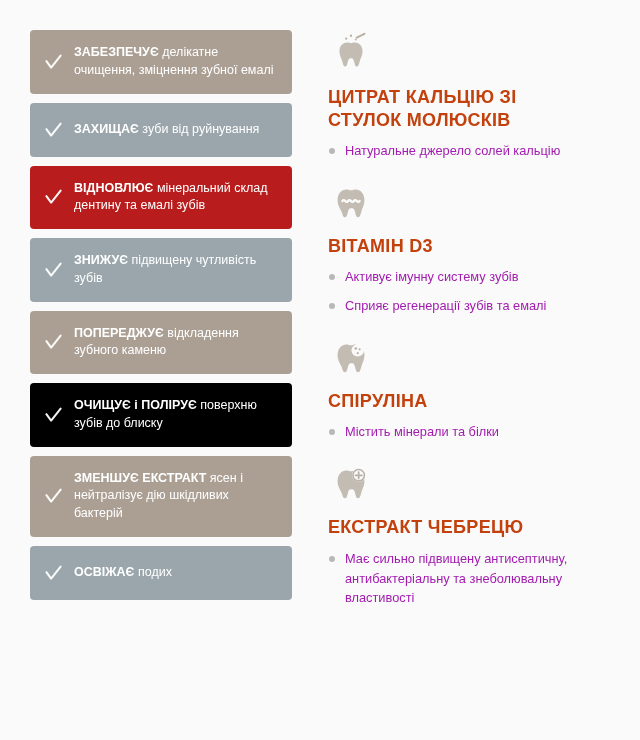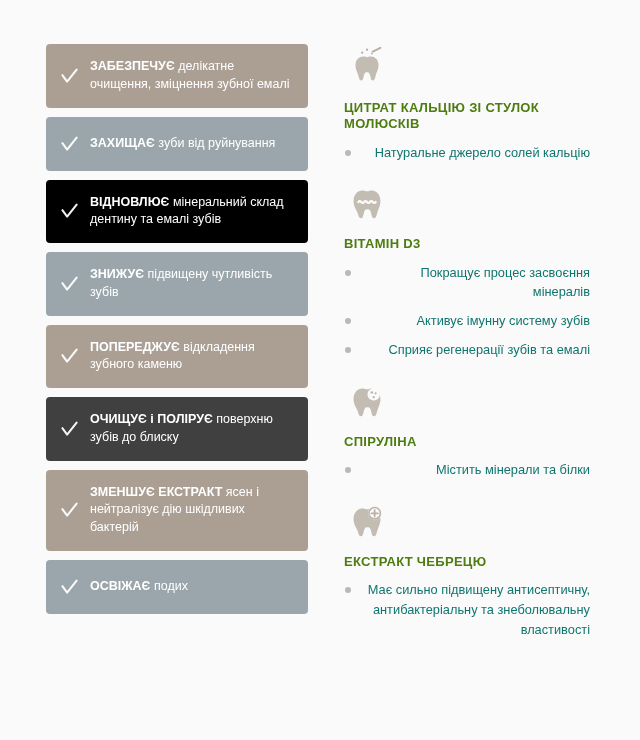--- a/index.html
+++ b/index.html
@@ -13,22 +13,21 @@
     font-family: "Liberation Sans", sans-serif;
     color: #5a5a5a;
     overflow: hidden;
   }
   .page {
     position: relative;
     width: 592px;
     height: 740px;
     display: flex;
     box-sizing: border-box;
-    padding: 44px 18px 0 30px;
-    margin-left: 16px;
+    padding: 30px 18px 0 30px;
   }
 
   
   .left-col {
     width: 262px;
     flex: 0 0 262px;
     display: flex;
     flex-direction: column;
     gap: 9px;
   }
@@ -71,41 +70,40 @@
     margin-bottom: 18px;
   }
   .ing-icon {
     width: 46px;
     height: 46px;
     margin-bottom: 10px;
     color: #b9b0a6;
   }
   .ing-icon svg { display: block; }
   .ing-title {
-    font-size: 13px;
+    font-size: 18px;
     font-weight: bold;
     letter-spacing: .3px;
-    color: #4d7c0f;
+    color: #c2410c;
     margin: 0 0 10px 0;
     line-height: 1.25;
     text-transform: uppercase;
   }
   ul.ing-list {
     list-style: none;
     margin: 0;
     padding: 0;
   }
   ul.ing-list li {
     position: relative;
     padding-left: 17px;
     margin-bottom: 9px;
     font-size: 12.8px;
     line-height: 1.55;
-    color: #0f766e;
-    text-align: right;
+    color: #a21caf;
   }
   ul.ing-list li::before {
     content: "";
     position: absolute;
     left: 1px;
     top: 7px;
     width: 6px;
     height: 6px;
     border-radius: 50%;
     background: #b8b8b8;
@@ -129,48 +127,48 @@
 
     <div class="benefit" style="background:#9aa6ab">
       <span class="check">
         <svg viewBox="0 0 24 24" width="19" height="19" fill="none" stroke="currentColor" stroke-width="2.6" stroke-linecap="round" stroke-linejoin="round">
             <polyline points="3,11 9,19 21,4"></polyline>
           </svg>
       </span>
       <span class="txt"><b>ЗАХИЩАЄ</b><span class="rest"> зуби від руйнування</span></span>
     </div>
 
+    <div class="benefit" style="background:#b91c1c">
+      <span class="check">
+        <svg viewBox="0 0 24 24" width="19" height="19" fill="none" stroke="currentColor" stroke-width="2.6" stroke-linecap="round" stroke-linejoin="round">
+            <polyline points="3,11 9,19 21,4"></polyline>
+          </svg>
+      </span>
+      <span class="txt"><b>ВІДНОВЛЮЄ</b><span class="rest"> мінеральний склад дентину та емалі зубів</span></span>
+    </div>
+
+    <div class="benefit" style="background:#9aa6ab">
+      <span class="check">
+        <svg viewBox="0 0 24 24" width="19" height="19" fill="none" stroke="currentColor" stroke-width="2.6" stroke-linecap="round" stroke-linejoin="round">
+            <polyline points="3,11 9,19 21,4"></polyline>
+          </svg>
+      </span>
+      <span class="txt"><b>ЗНИЖУЄ</b><span class="rest"> підвищену чутливість зубів</span></span>
+    </div>
+
+    <div class="benefit" style="background:#ab9f94">
+      <span class="check">
+        <svg viewBox="0 0 24 24" width="19" height="19" fill="none" stroke="currentColor" stroke-width="2.6" stroke-linecap="round" stroke-linejoin="round">
+            <polyline points="3,11 9,19 21,4"></polyline>
+          </svg>
+      </span>
+      <span class="txt"><b>ПОПЕРЕДЖУЄ</b><span class="rest"> відкладення зубного каменю</span></span>
+    </div>
+
     <div class="benefit" style="background:#000000">
-      <span class="check">
-        <svg viewBox="0 0 24 24" width="19" height="19" fill="none" stroke="currentColor" stroke-width="2.6" stroke-linecap="round" stroke-linejoin="round">
-            <polyline points="3,11 9,19 21,4"></polyline>
-          </svg>
-      </span>
-      <span class="txt"><b>ВІДНОВЛЮЄ</b><span class="rest"> мінеральний склад дентину та емалі зубів</span></span>
-    </div>
-
-    <div class="benefit" style="background:#9aa6ab">
-      <span class="check">
-        <svg viewBox="0 0 24 24" width="19" height="19" fill="none" stroke="currentColor" stroke-width="2.6" stroke-linecap="round" stroke-linejoin="round">
-            <polyline points="3,11 9,19 21,4"></polyline>
-          </svg>
-      </span>
-      <span class="txt"><b>ЗНИЖУЄ</b><span class="rest"> підвищену чутливість зубів</span></span>
-    </div>
-
-    <div class="benefit" style="background:#ab9f94">
-      <span class="check">
-        <svg viewBox="0 0 24 24" width="19" height="19" fill="none" stroke="currentColor" stroke-width="2.6" stroke-linecap="round" stroke-linejoin="round">
-            <polyline points="3,11 9,19 21,4"></polyline>
-          </svg>
-      </span>
-      <span class="txt"><b>ПОПЕРЕДЖУЄ</b><span class="rest"> відкладення зубного каменю</span></span>
-    </div>
-
-    <div class="benefit" style="background:#404040">
       <span class="check">
         <svg viewBox="0 0 24 24" width="19" height="19" fill="none" stroke="currentColor" stroke-width="2.6" stroke-linecap="round" stroke-linejoin="round">
             <polyline points="3,11 9,19 21,4"></polyline>
           </svg>
       </span>
       <span class="txt"><b>ОЧИЩУЄ і ПОЛІРУЄ</b><span class="rest"> поверхню зубів до блиску</span></span>
     </div>
 
     <div class="benefit" style="background:#ab9f94">
       <span class="check">
@@ -212,21 +210,20 @@
 
     <div class="ingredient">
       <div class="ing-icon">
         <svg viewBox="0 0 48 48" width="46" height="46" fill="none" stroke="currentColor" stroke-width="2.2" stroke-linecap="round" stroke-linejoin="round">
           <path d="M10 22c0-7 4.5-11 9-11 2.3 0 3.7.8 5 .8s2.7-.8 5-.8c4.5 0 9 4 9 11 0 5.5-2.2 8-3.3 12.5-.8 3.2-1.6 5.5-3.4 5.5-2.3 0-2.3-3.4-3.4-6.8-.8-2.3-1.5-2.7-3.4-2.7s-2.6.4-3.4 2.7c-1.1 3.4-1.1 6.8-3.4 6.8-1.8 0-2.6-2.3-3.4-5.5C12.2 30 10 27.5 10 22z" fill="currentColor" stroke="none" opacity=".85"></path>
           <path d="M15 23c2-3 4 3 6 0s4 3 6 0 4 3 6 0" stroke="#fafafa" stroke-width="2.4" fill="none"></path>
         </svg>
       </div>
       <h3 class="ing-title">ВІТАМІН D3</h3>
       <ul class="ing-list">
-        <li>Покращує процес засвоєння мінералів</li>
         <li>Активує імунну систему зубів</li>
         <li>Сприяє регенерації зубів та емалі</li>
       </ul>
     </div>
 
     <div class="ingredient">
       <div class="ing-icon">
         <svg viewBox="0 0 48 48" width="46" height="46" fill="none" stroke="currentColor" stroke-width="2.2" stroke-linecap="round" stroke-linejoin="round">
           <path d="M10 22c0-7 4.5-11 9-11 2.3 0 3.7.8 5 .8s2.7-.8 5-.8c4.5 0 9 4 9 11 0 5.5-2.2 8-3.3 12.5-.8 3.2-1.6 5.5-3.4 5.5-2.3 0-2.3-3.4-3.4-6.8-.8-2.3-1.5-2.7-3.4-2.7s-2.6.4-3.4 2.7c-1.1 3.4-1.1 6.8-3.4 6.8-1.8 0-2.6-2.3-3.4-5.5C12.2 30 10 27.5 10 22z" fill="currentColor" stroke="none" opacity=".85"></path>
           <circle cx="31" cy="17" r="6.5" fill="#fafafa" stroke="none"></circle>

